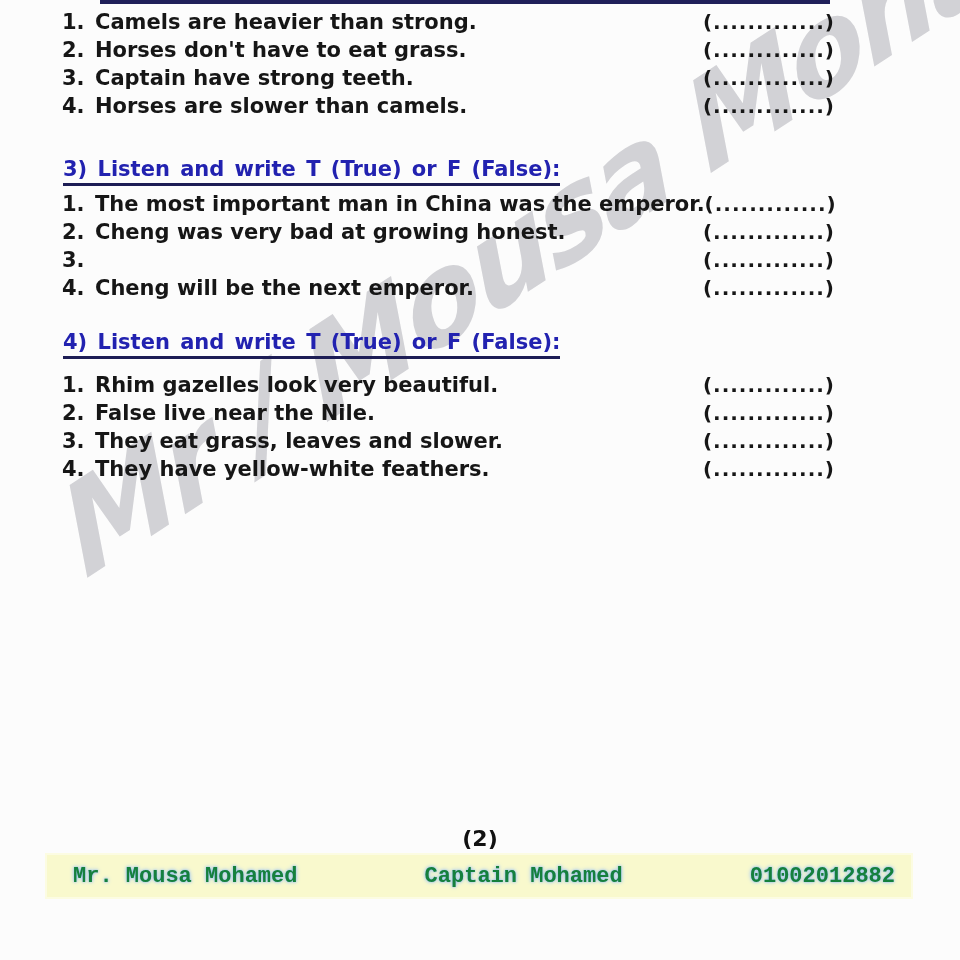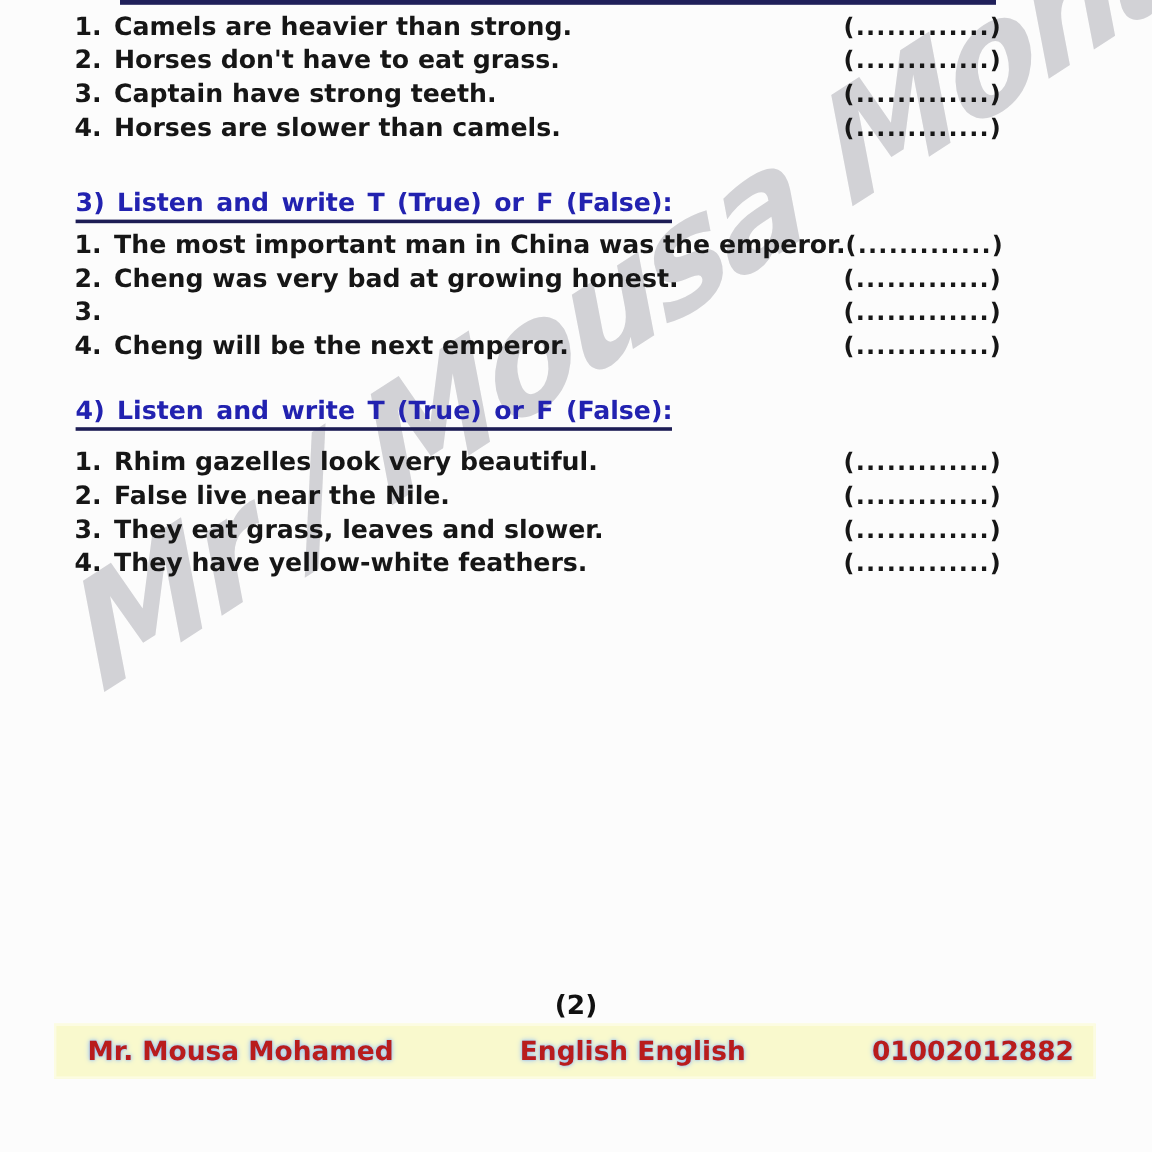--- a/index.html
+++ b/index.html
@@ -29,22 +29,23 @@
     border-bottom:3px solid #1d1d55;padding-bottom:2px;white-space:nowrap;
   }
   .page-number{position:absolute;top:826px;left:0;right:0;text-align:center;font-size:22px;z-index:1;color:#111;}
   .footer-bar{
     position:absolute;left:45px;top:853px;width:868px;height:46px;box-sizing:border-box;
     background:#f9f9cd;border:2px solid #fcfce2;z-index:1;
     display:flex;align-items:center;justify-content:space-between;
     padding:0 16px 0 26px;
   }
   .footer-text{
-    font-size:22px;color:#b91c1c;white-space:nowrap;
+    font-size:22px;color:#15803d;white-space:nowrap;
     text-shadow:0 0 1px #9cc2ee,0 0 3px #9cc2ee,0 0 5px #b4d2f4;
+    font-family:Liberation Mono, monospace;
   }
 </style>
 </head>
 <body>
 
 <div class="page">
 
   <div class="top-rule"></div>
 
   <div class="watermark">Mr / Mousa Mohamed</div>
@@ -140,17 +141,17 @@
           <span>They have yellow-white feathers.</span>
         </div>
       <span class="blank">(.............)</span>
     </div>
   </div>
 
   <div class="page-number">(2)</div>
 
   <div class="footer-bar">
     <span class="footer-text">Mr. Mousa Mohamed</span>
-    <span class="footer-text">English English</span>
+    <span class="footer-text">Captain Mohamed</span>
     <span class="footer-text">01002012882</span>
   </div>
 
 </div>
 
 </body></html>

